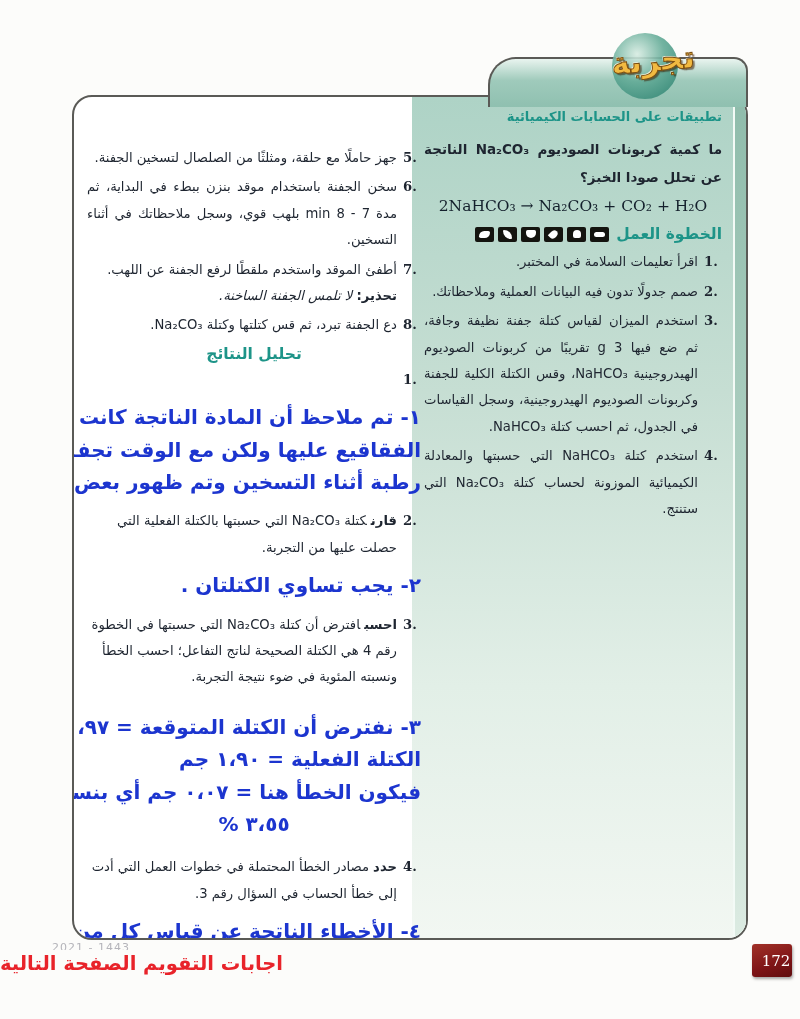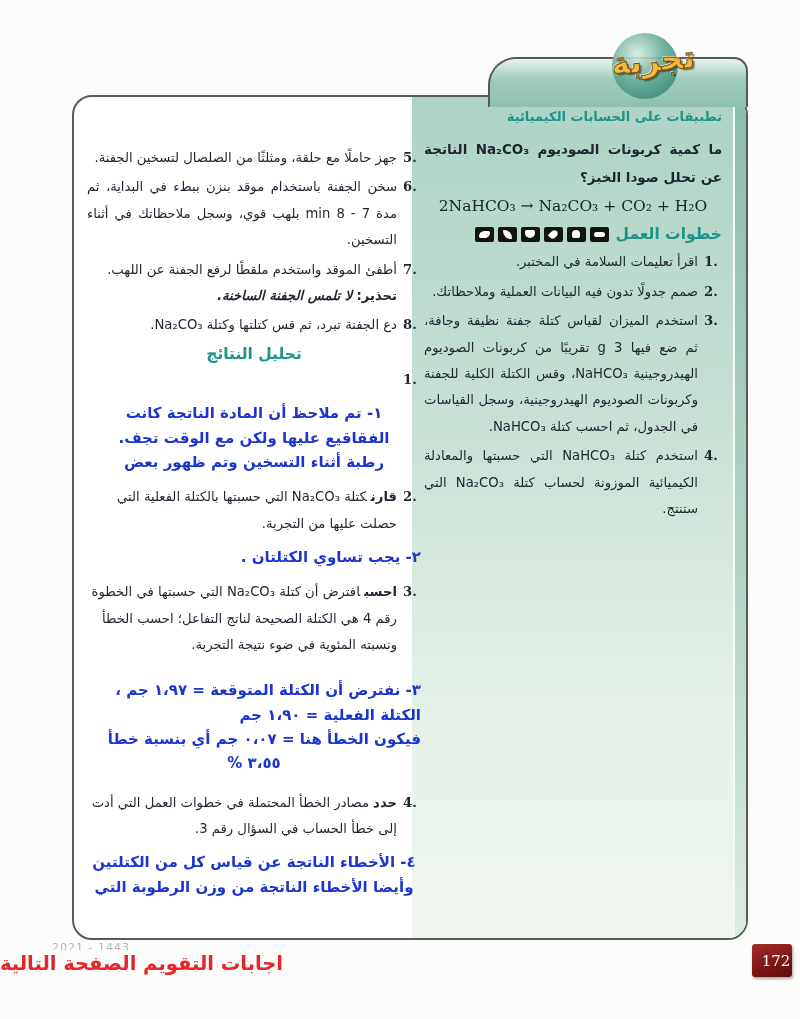--- a/index.html
+++ b/index.html
@@ -83,28 +83,28 @@
   .s-icon .g3 { width:7px;  height:9px; border-radius:50% 50% 50% 0; transform:rotate(45deg); }
   .s-icon .g4 { width:10px; height:8px; border-radius:2px 2px 6px 6px; }
   .s-icon .g5 { width:9px;  height:9px; border-radius:1px 8px 1px 8px; }
   .s-icon .g6 { width:11px; height:7px; border-radius:6px 2px 6px 2px; }
 
   .step { display:flex; gap:6px; font-size:13.2px; line-height:2.0; margin-bottom:3px; }
   .step .num { font-weight:bold; font-family:"DejaVu Serif", serif; direction:ltr;
                min-width:18px; text-align:left; }
   .step .txt { flex:1; text-align:justify; }
   .warn-lead { font-weight:bold; }
-  .warn-txt  { font-weight:bold; font-style:italic; }
+  .warn-txt  { font-weight:normal; font-style:italic; }
 
   .ana-item { display:flex; gap:6px; font-size:13.2px; line-height:2.0; }
   .ana-item .num { font-weight:bold; font-family:"DejaVu Serif", serif; direction:ltr;
                    min-width:18px; text-align:left; }
   .ana-item .lead { font-weight:bold; margin-left:4px; }
 
-  .answer { color:#1c35cf; font-weight:bold; font-size:15px; line-height:1.62;
+  .answer { color:#1c35cf; font-weight:bold; font-size:20px; line-height:1.62;
             margin:8px 0 10px; }
   .answer .ln { white-space:nowrap; }
   .al-c { text-align:center; }
   .al-r { text-align:right; }
 
   
   .year-text {
     position:absolute; left:52px; top:941px; font-size:11px; color:#b4b4ba;
     letter-spacing:1px; height:9px; overflow:hidden;
   }
@@ -131,21 +131,21 @@
 <div class="card">
   <div class="panel-right"></div>
   <div class="strip-right"></div>
 
   <div class="col-right">
     <div class="page-title">تطبيقات على الحسابات الكيميائية</div>
     <div class="q-bold">ما كمية كربونات الصوديوم Na₂CO₃ الناتجة عن تحلل صودا الخبز؟</div>
     <div class="equation">2NaHCO₃ → Na₂CO₃ + CO₂ + H₂O</div>
 
     <div class="steps-head-row">
-      <span class="sec-head">خطوات العمل</span>
+      <span class="sec-head">الخطوة العمل</span>
       <span class="safety-row">
         <span class="s-icon">
             <i class="g1"></i>
           </span>
         <span class="s-icon">
             <i class="g2"></i>
           </span>
         <span class="s-icon">
             <i class="g3"></i>
           </span>

